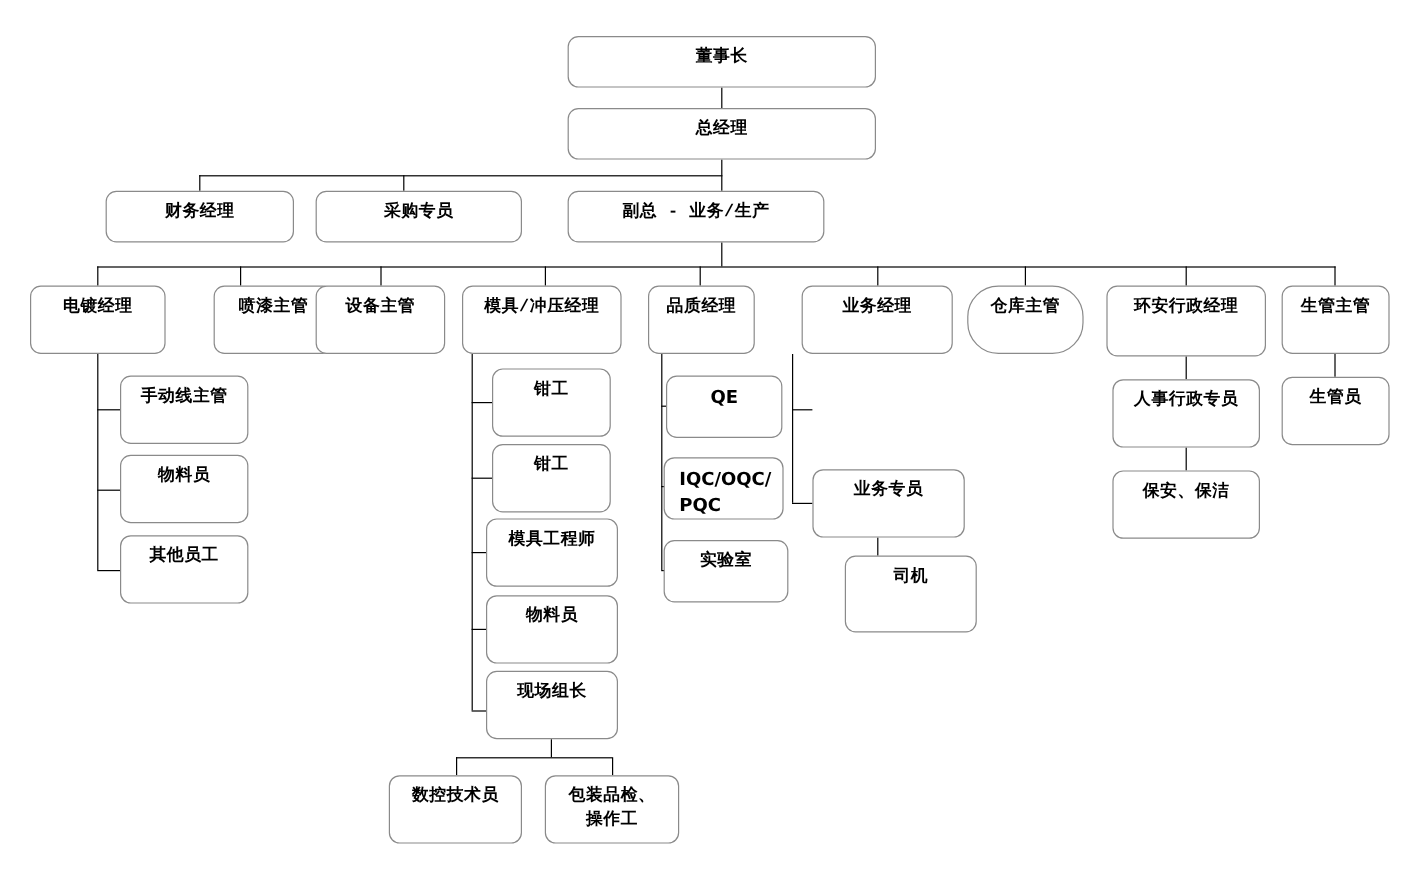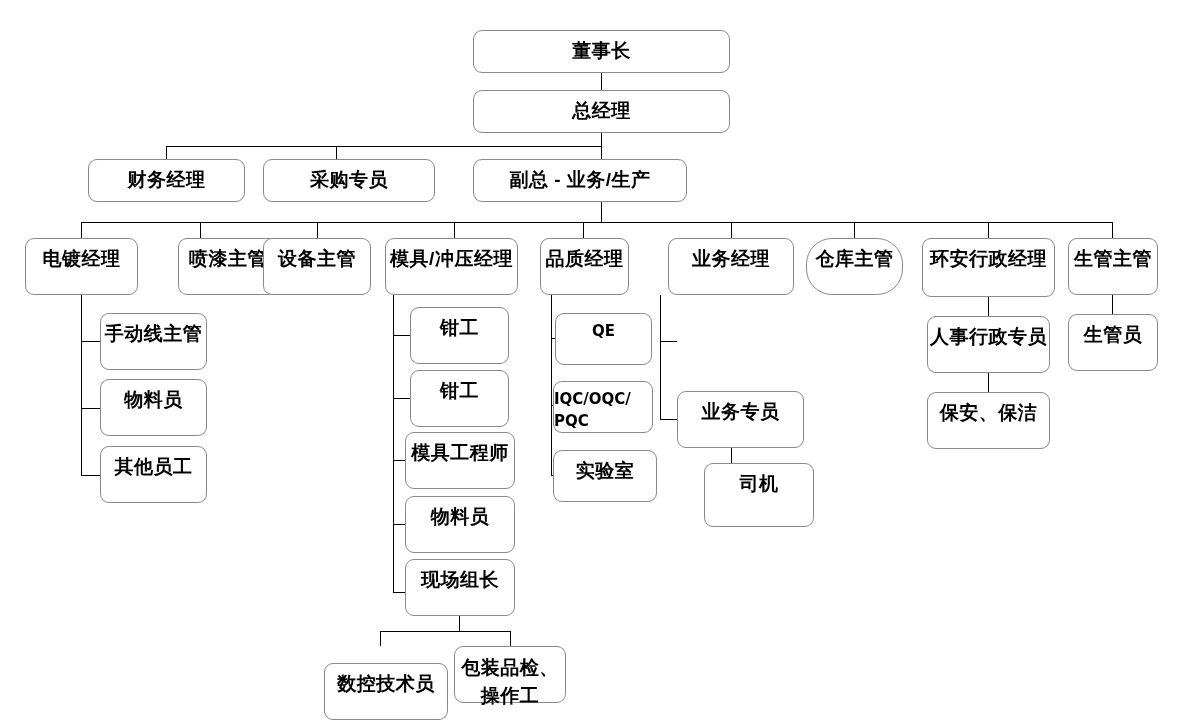--- a/index.html
+++ b/index.html
@@ -23,36 +23,37 @@
     background: #ffffff;
     color: #000000;
     text-align: center;
     line-height: 1.18;
     z-index: 2;
     padding-top: 9px;
     font-size: 16px;
     letter-spacing: 0.5px;
   }
   .node.cjk {
-    font-family: Liberation Sans, sans-serif;
+    font-family: Liberation Mono, monospace;
     font-weight: 700;
-    font-size: 19px;
+    font-size: 14px;
   }
   .node.latin {
     font-family: "DejaVu Sans", "Liberation Sans", sans-serif;
     font-weight: 700;
     font-size: 15px;
     letter-spacing: 0px;
   }
   .node.two-line {
     padding-top: 7px;
     line-height: 1.45;
   }
   .node.latin.two-line {
     text-align: left;
+    padding-left: 12px;
   }
   .edge {
     position: absolute;
     background: #000000;
     z-index: 1;
   }
   .edge.v { width: 1px; }
   .edge.h { height: 1px; }
 </style>
 </head>
@@ -148,21 +149,21 @@
   <div class="node cjk" style="left:410px; top:307px; width:99px; height:57px;">钳工</div>
 
   <div class="node cjk" style="left:410px; top:370px; width:99px; height:57px;">钳工</div>
 
   <div class="node cjk" style="left:405px; top:432px; width:110px; height:57px;">模具工程师</div>
 
   <div class="node cjk" style="left:405px; top:496px; width:110px; height:57px;">物料员</div>
 
   <div class="node cjk" style="left:405px; top:559px; width:110px; height:57px;">现场组长</div>
 
-  <div class="node cjk" style="left:324px; top:663px; width:124px; height:57px;">数控技术员</div>
+  <div class="node cjk" style="left:324px; top:646px; width:111px; height:57px;">数控技术员</div>
 
   <div class="node cjk two-line" style="left:454px; top:646px; width:112px; height:57px; white-space:pre-line;">包装品检、
 操作工</div>
 
   <div class="node latin" style="left:555px; top:313px; width:97px; height:52px;">QE</div>
 
   <div class="node latin two-line" style="left:553px; top:381px; width:100px; height:52px; white-space:pre-line;">IQC/OQC/
 PQC</div>
 
   <div class="node cjk" style="left:553px; top:450px; width:104px; height:52px;">实验室</div>

